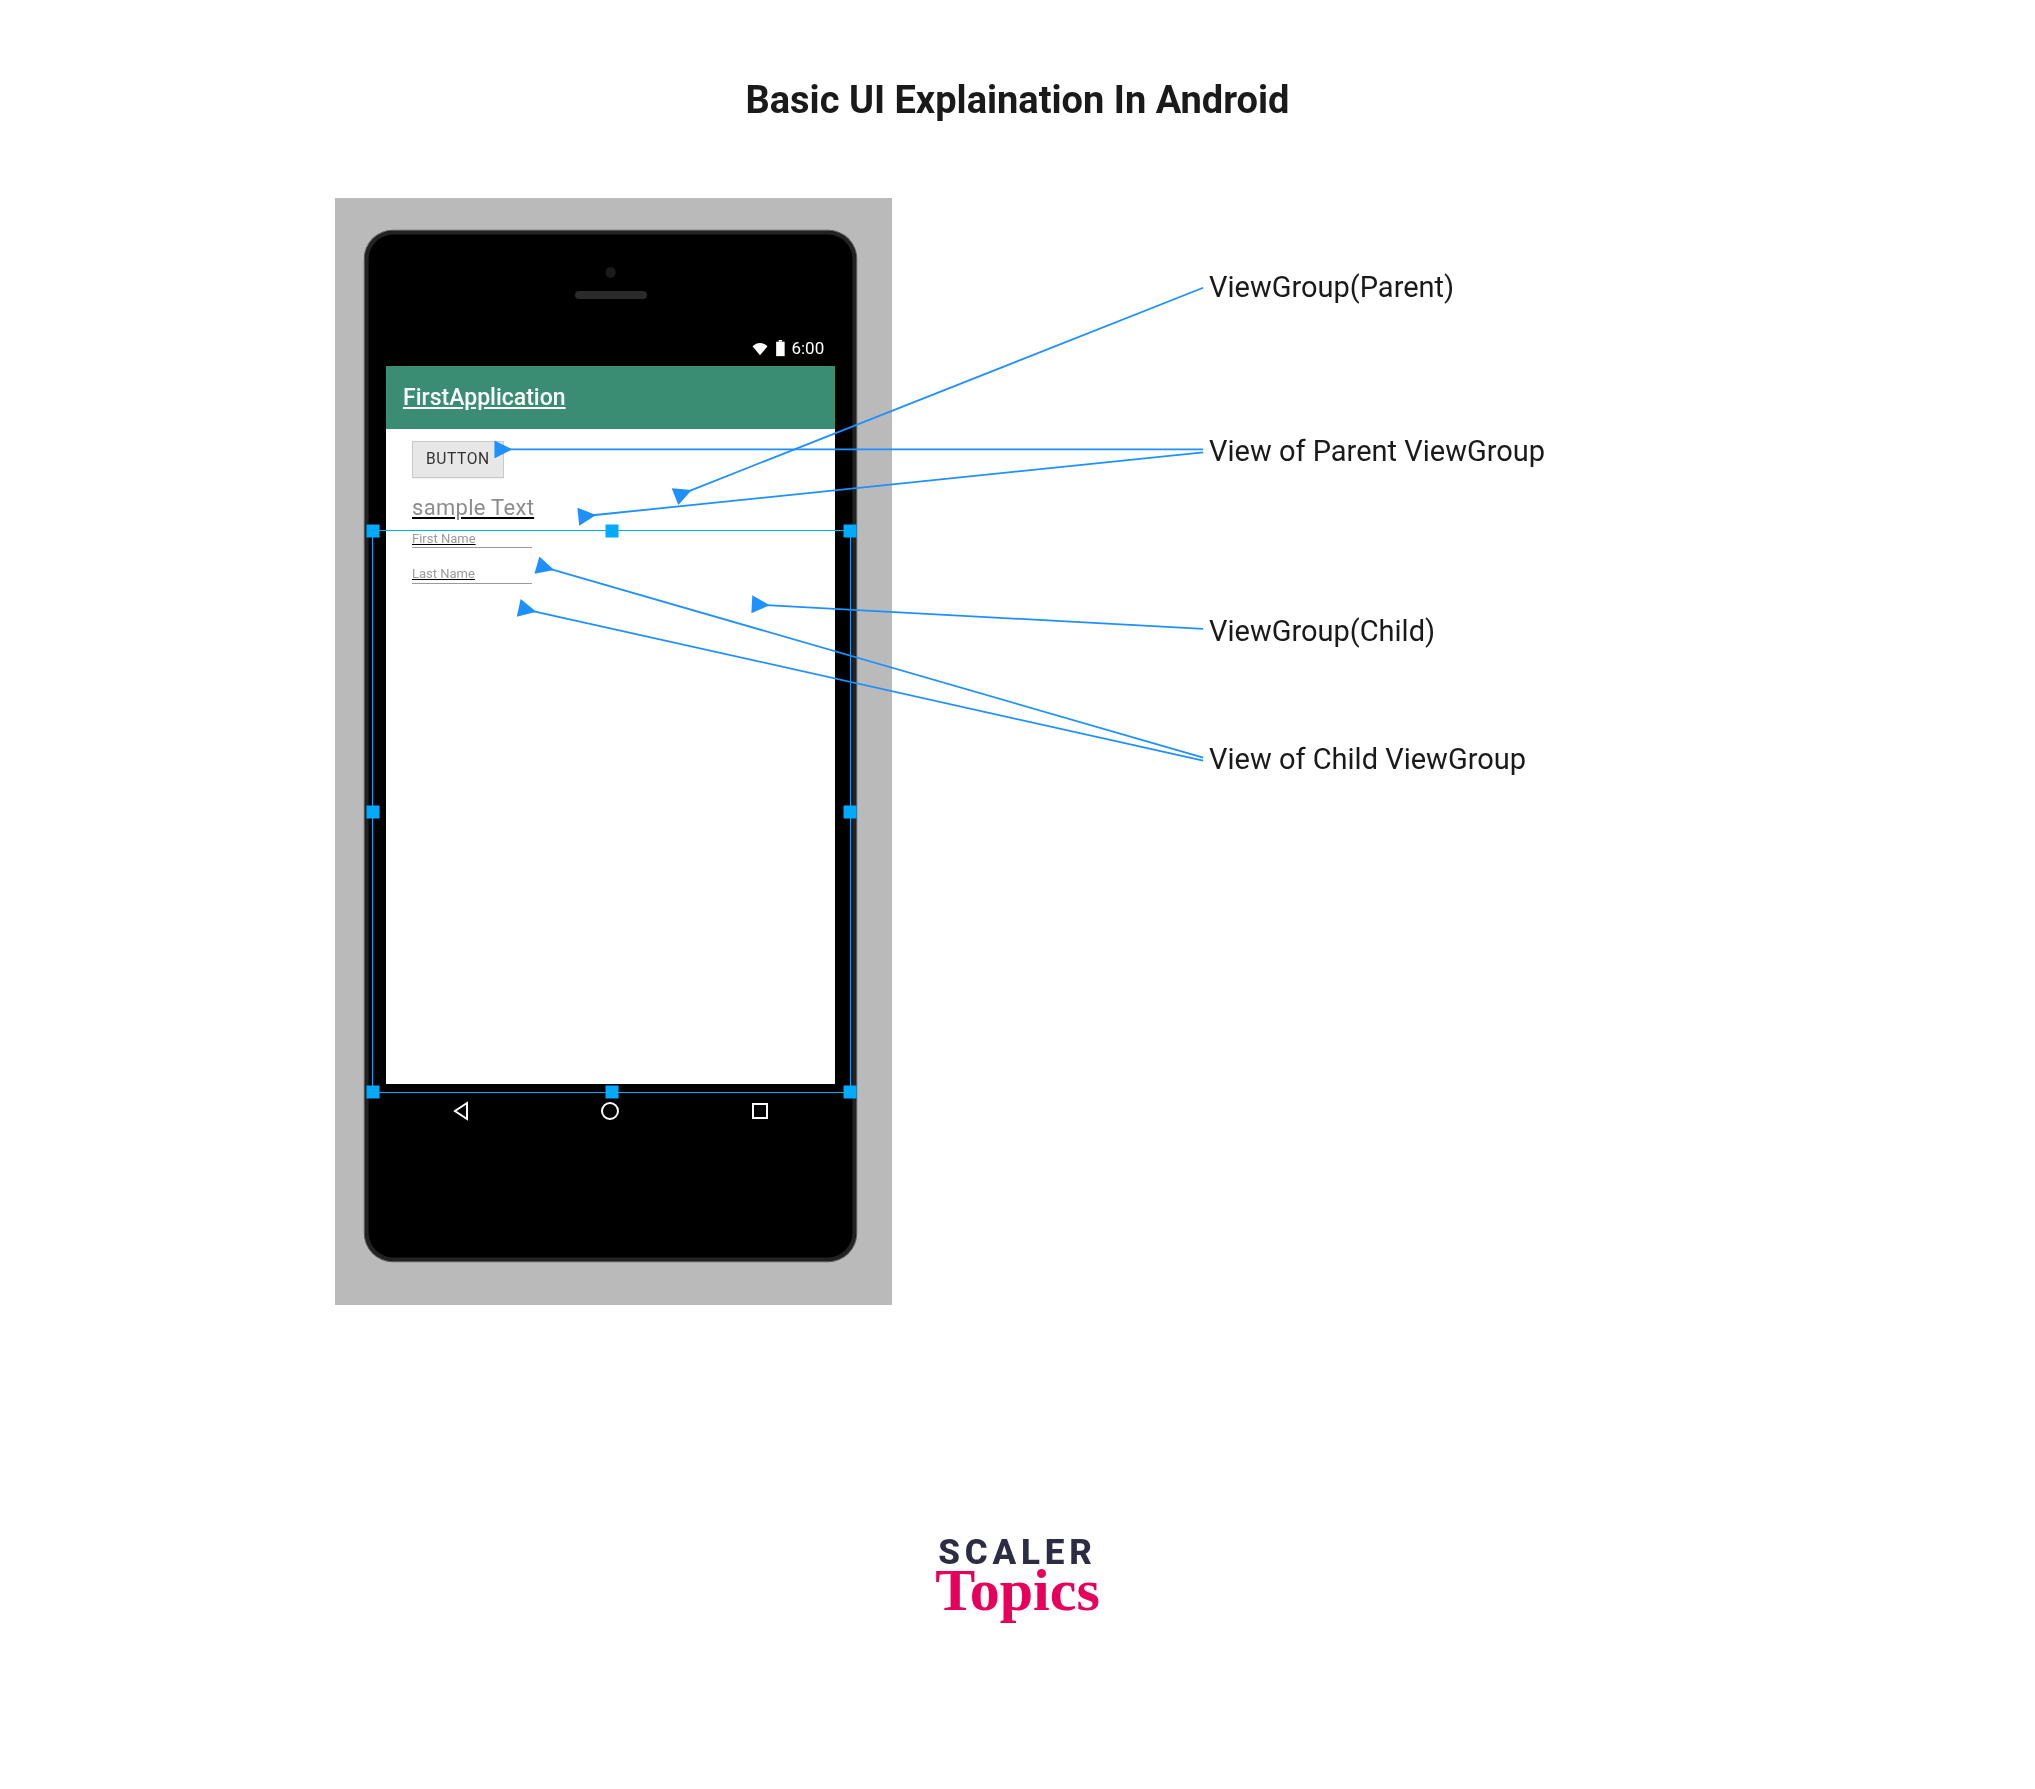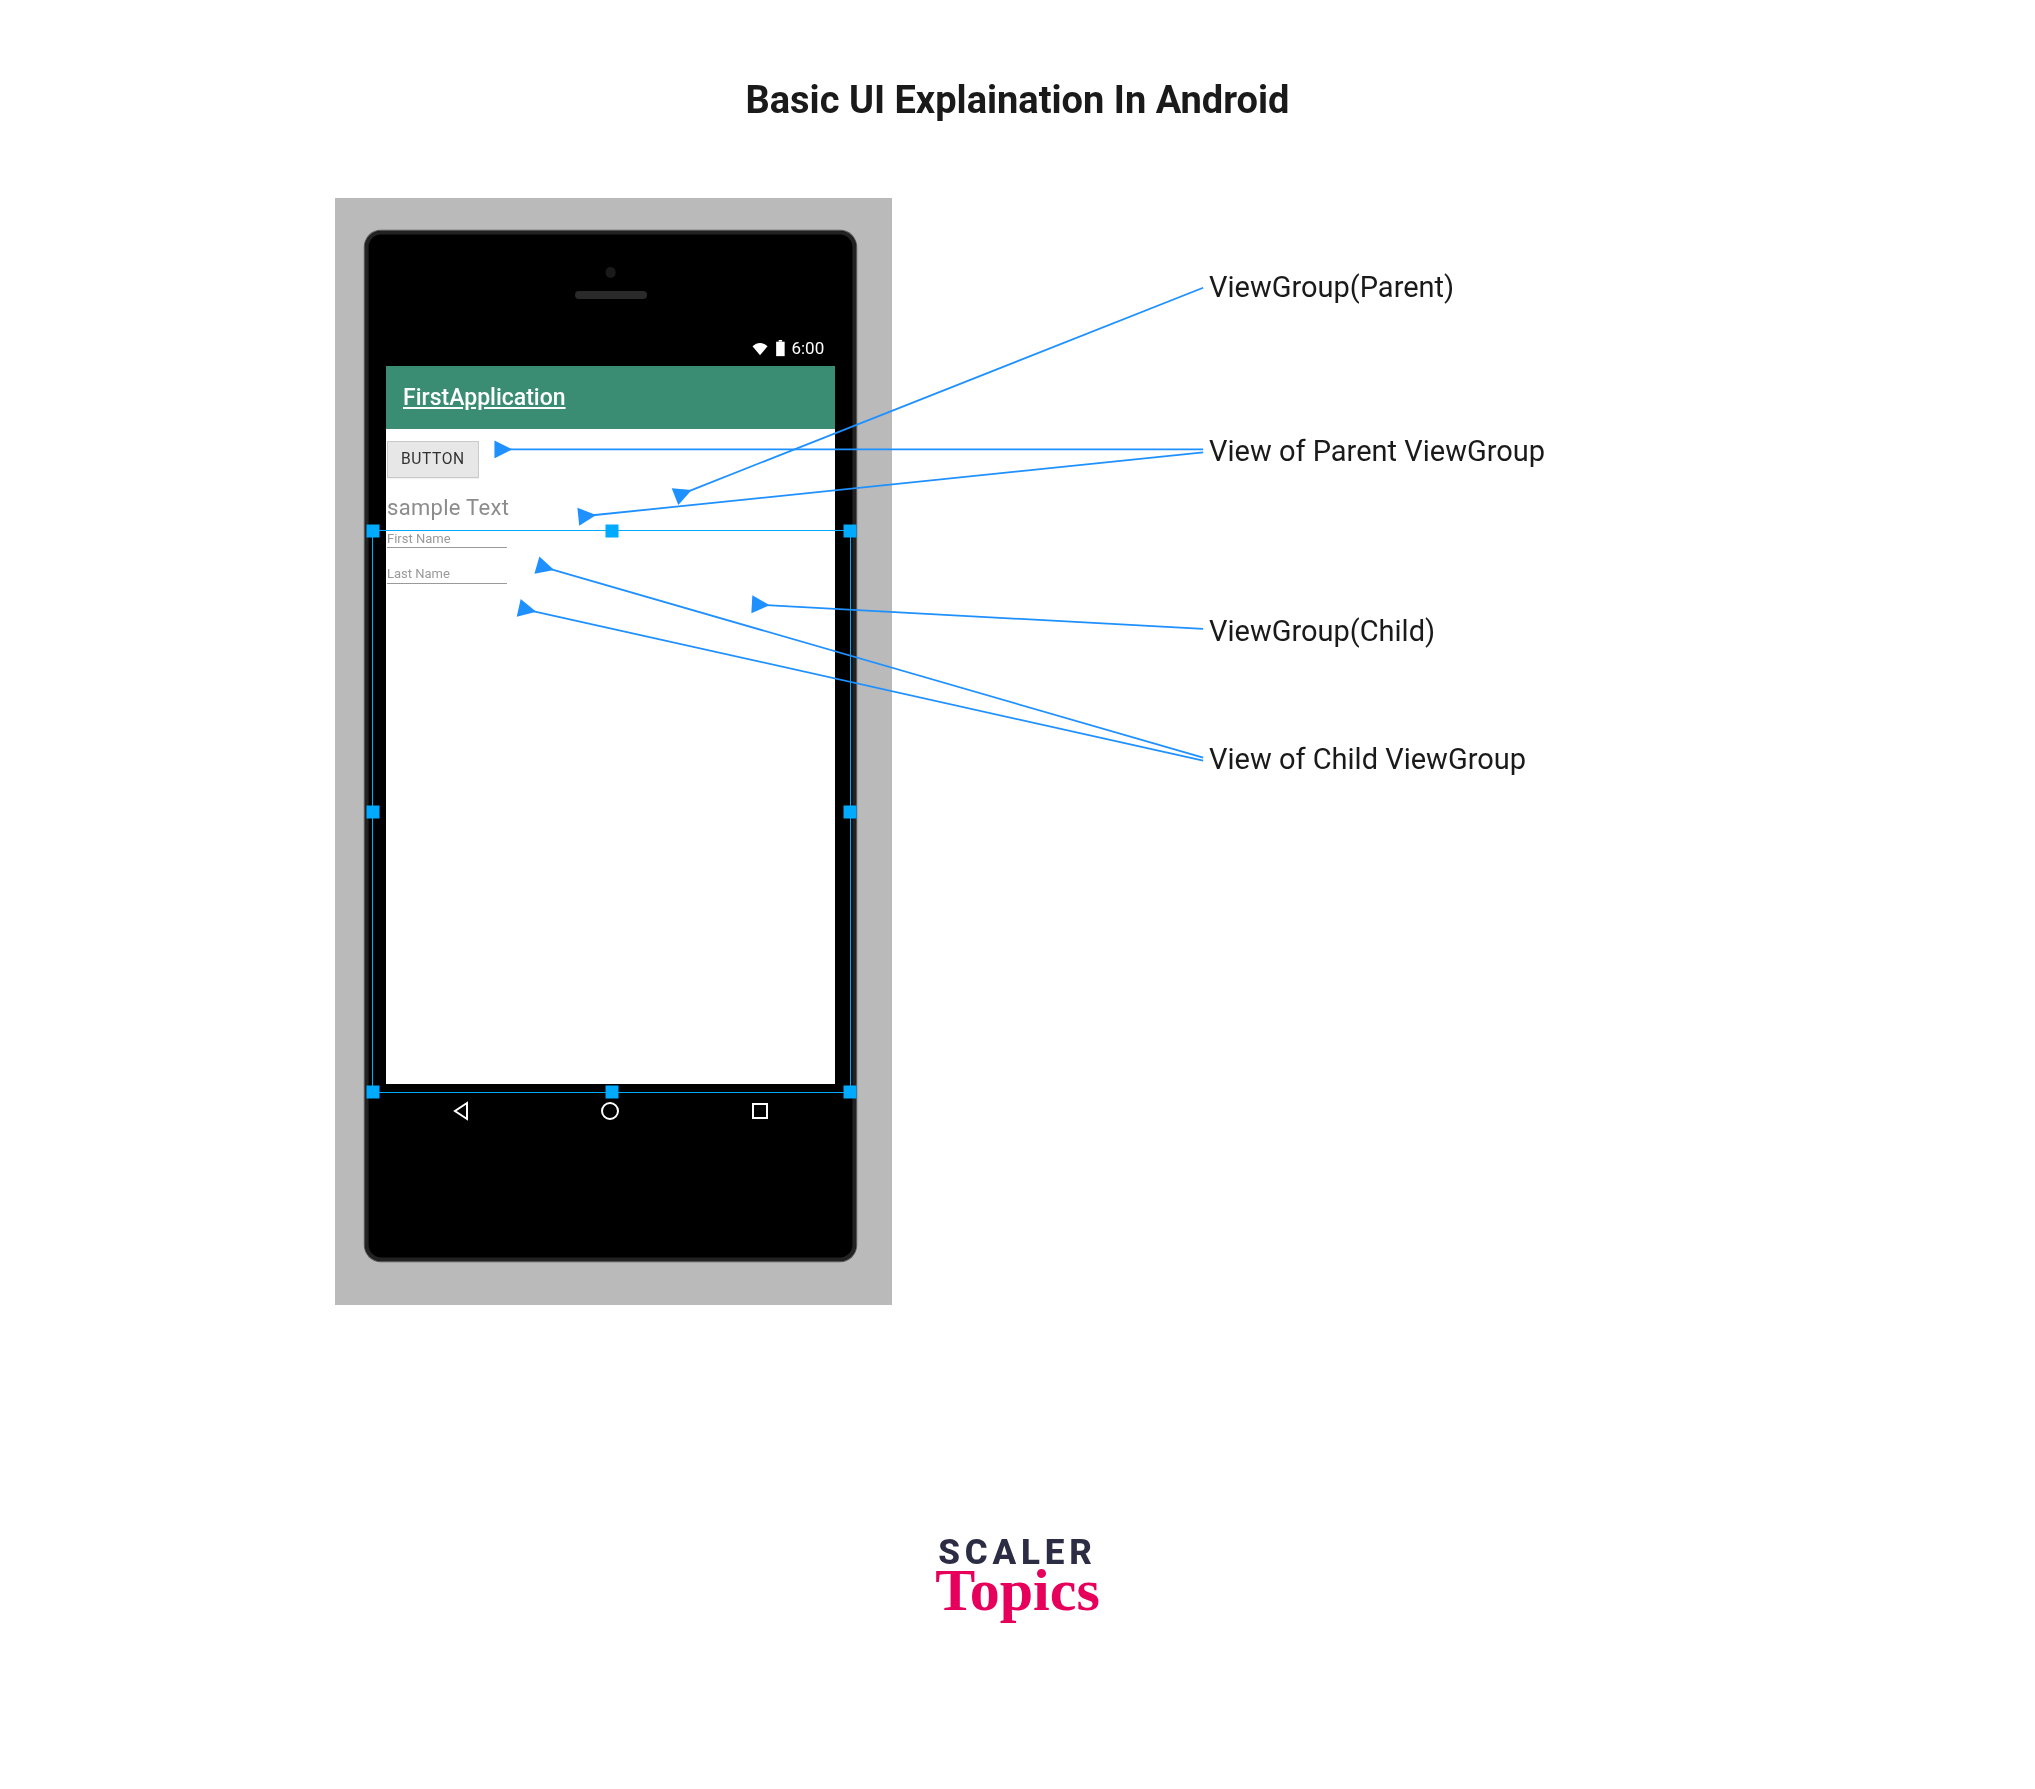--- a/index.html
+++ b/index.html
@@ -35,21 +35,21 @@
     height: 1107px;
     background: #bababa;
   }
   .phone-body {
     position: absolute;
     left: 30px;
     top: 33px;
     width: 491px;
     height: 1030px;
     background: #000;
-    border-radius: 16px;
+    border-radius: 28px;
     box-shadow: inset 0 0 0 3.6px #222, 0 0 0 1.2px #555;
   }
   .phone-speaker {
     position: absolute;
     top: 60px;
     left: 50%;
     transform: translateX(-50%);
     width: 72px;
     height: 8.4px;
     background: #2a2a2a;
@@ -94,22 +94,23 @@
     align-items: center;
     padding: 0 17px;
   }
   .app-bar-title {
     color: #ffffff;
     font-size: 23px;
     font-weight: 500;
     text-decoration: underline;
   }
   .app-content {
-    padding: 12px 1px;
+    padding: 12px 26px;
     position: relative;
+    text-decoration: underline;
   }
   .btn-ui {
     display: inline-block;
     background: #e7e7e7;
     border: 0.6px solid #c9c9c9;
     color: #333;
     padding: 8.4px 13px;
     font-size: 15.6px;
     letter-spacing: 0.6px;
     box-shadow: 0 1.2px 0 rgba(0,0,0,0.05);

